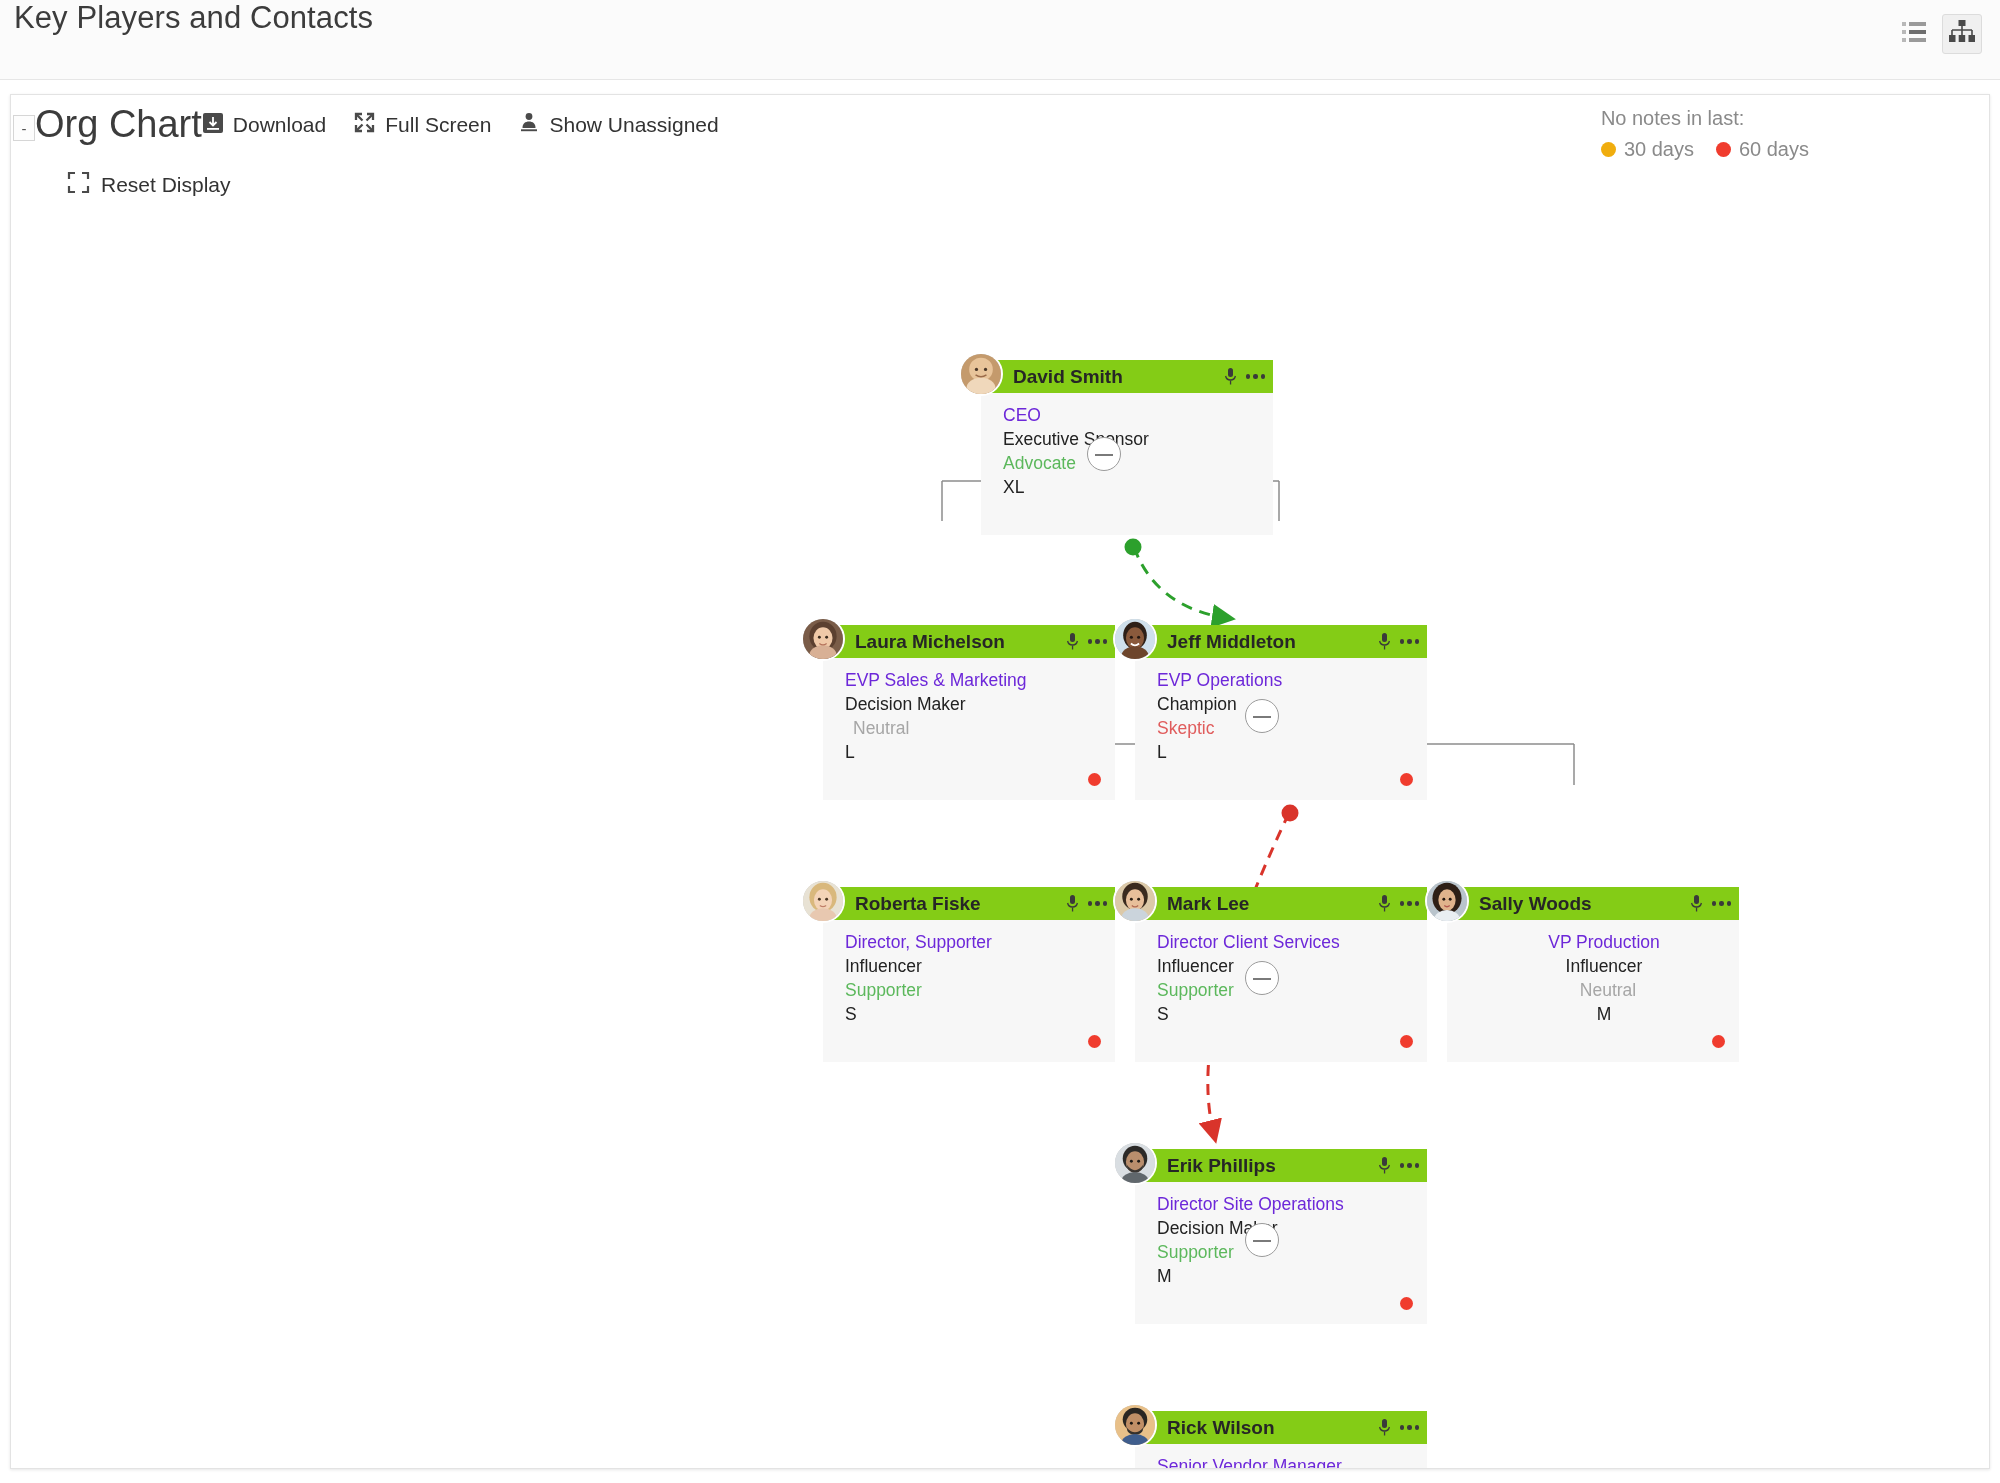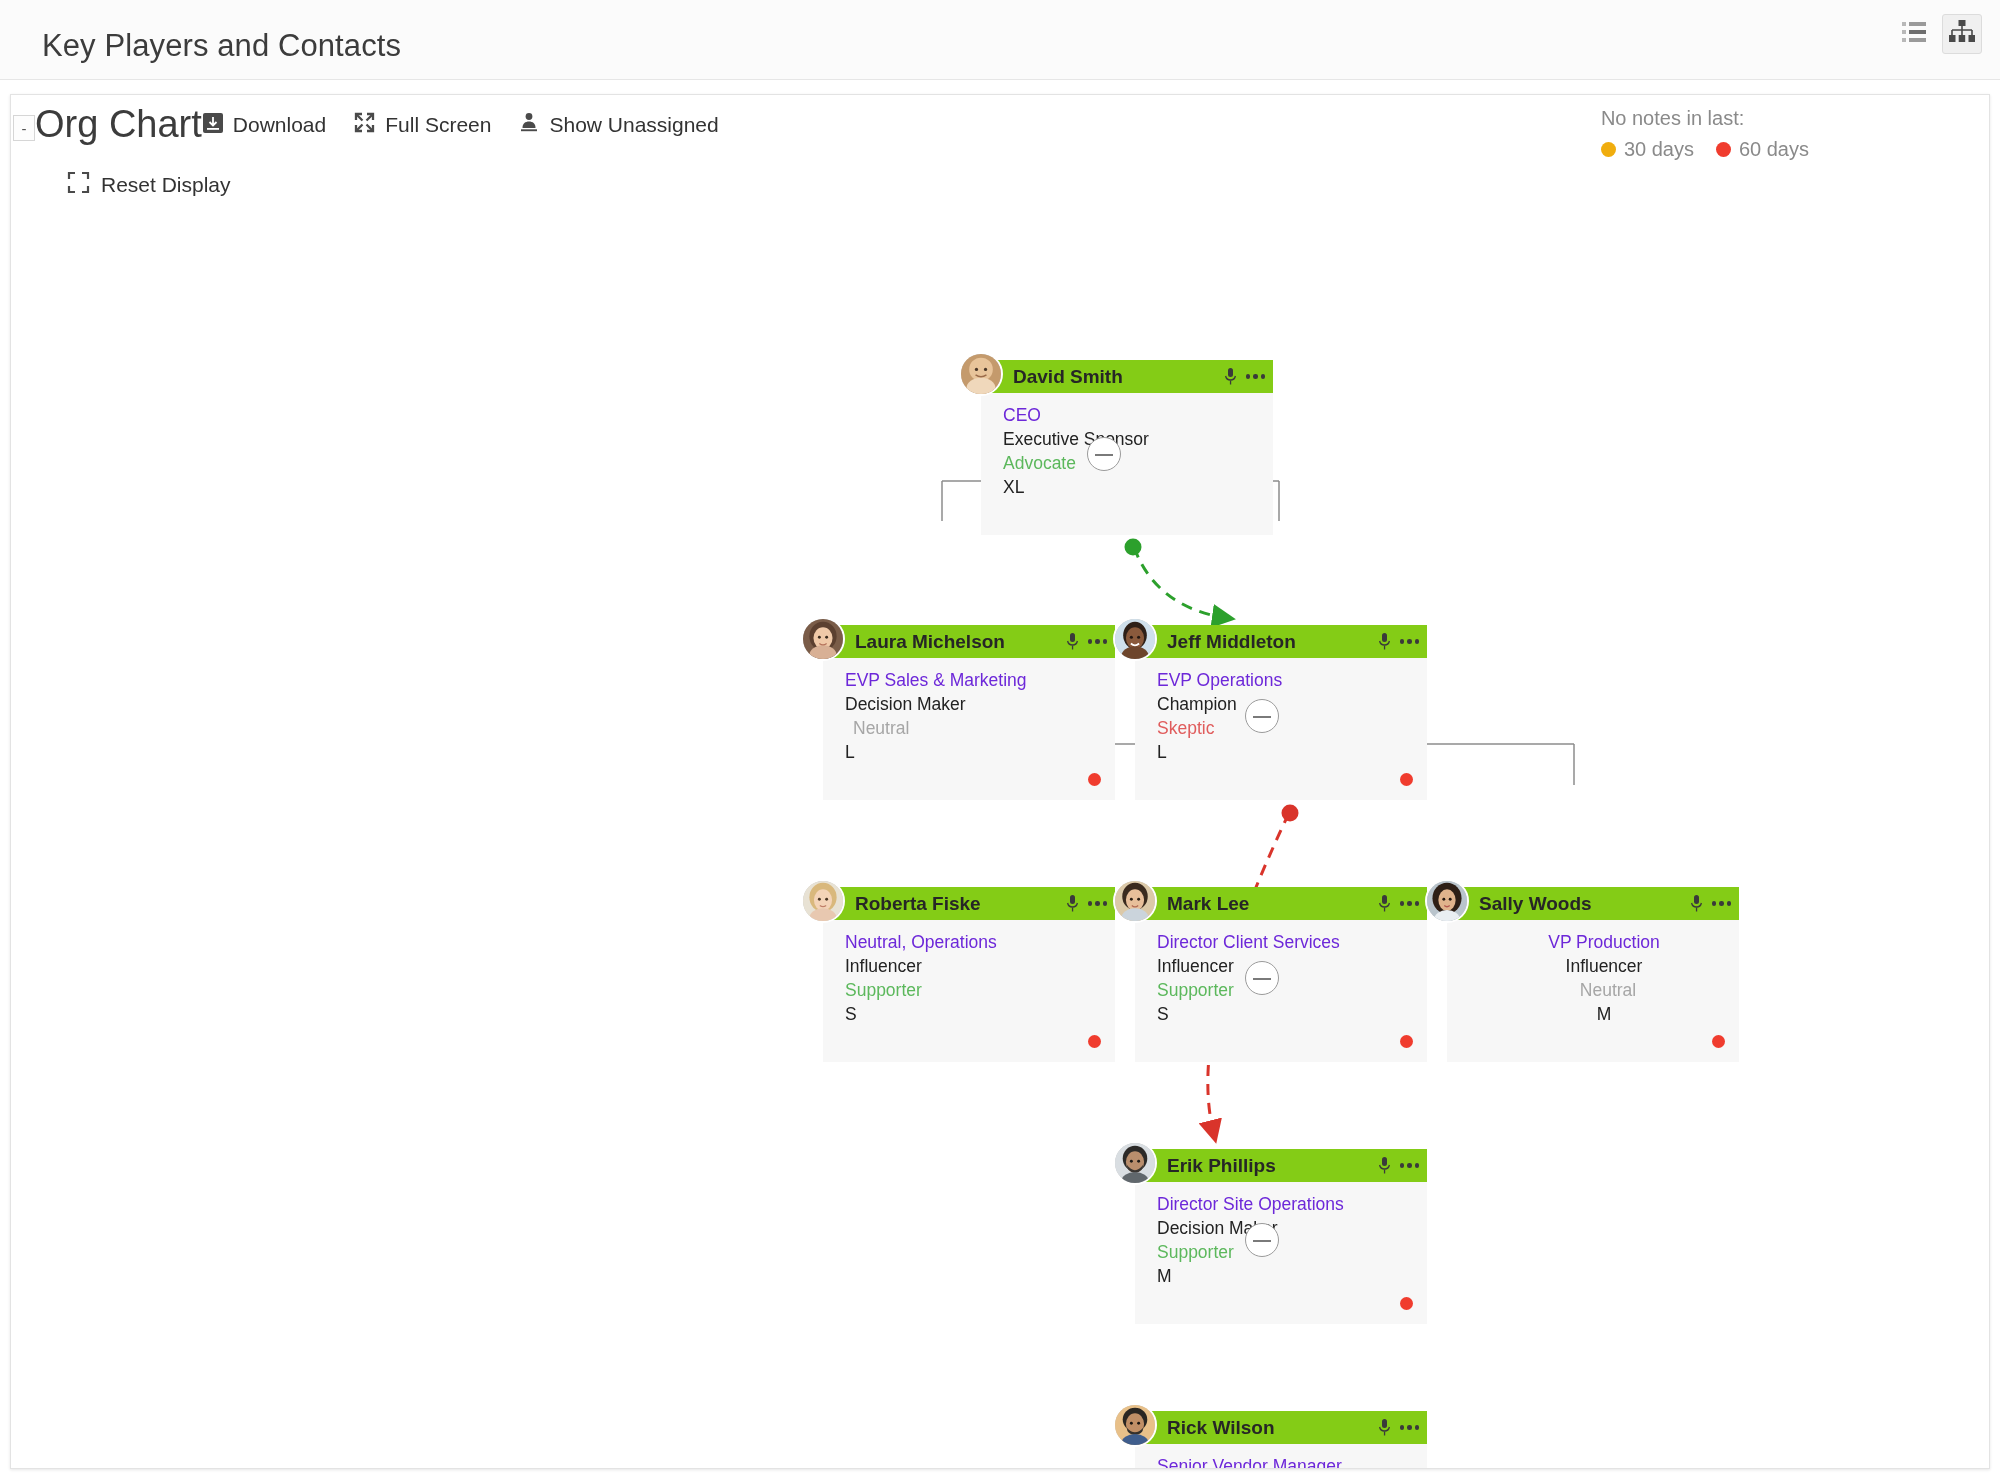--- a/index.html
+++ b/index.html
@@ -14,27 +14,26 @@
   
   #page-header {
     position: absolute;
     left: 0; top: 0;
     width: 2000px; height: 80px;
     background: #fbfbfb;
     border-bottom: 1px solid #e6e6e6;
   }
   #page-title {
     position: absolute;
-    left: 14px; top: 28px;
+    left: 14px; top: 0;
     font-size: 31px;
     color: #3c3c3c;
     font-weight: 400;
     letter-spacing: 0.1px;
     white-space: nowrap;
-    margin-left: 28px;
   }
   #view-toggle {
     position: absolute;
     right: 18px; top: 14px;
     display: flex;
     align-items: center;
     gap: 8px;
   }
   .view-btn {
     width: 40px; height: 40px;
@@ -502,21 +501,21 @@
             </svg>
           </span>
           <span class="dots-icon">
               <i></i>
               <i></i>
               <i></i>
             </span>
         </div>
       </div>
       <div class="node-body">
-        <div class="node-line l-title">Neutral, Operations</div>
+        <div class="node-line l-title">Director, Supporter</div>
         <div class="node-line l-role">Influencer</div>
         <div class="node-line l-att-green">Supporter</div>
         <div class="node-line l-size">S</div>
         <span class="status-dot" style="background:#f03c2e"></span>
       </div>
     </div>
 
     <div class="node tall" style="left:1124px; top:792px;">
       <div class="node-header">
         <div class="node-avatar">

